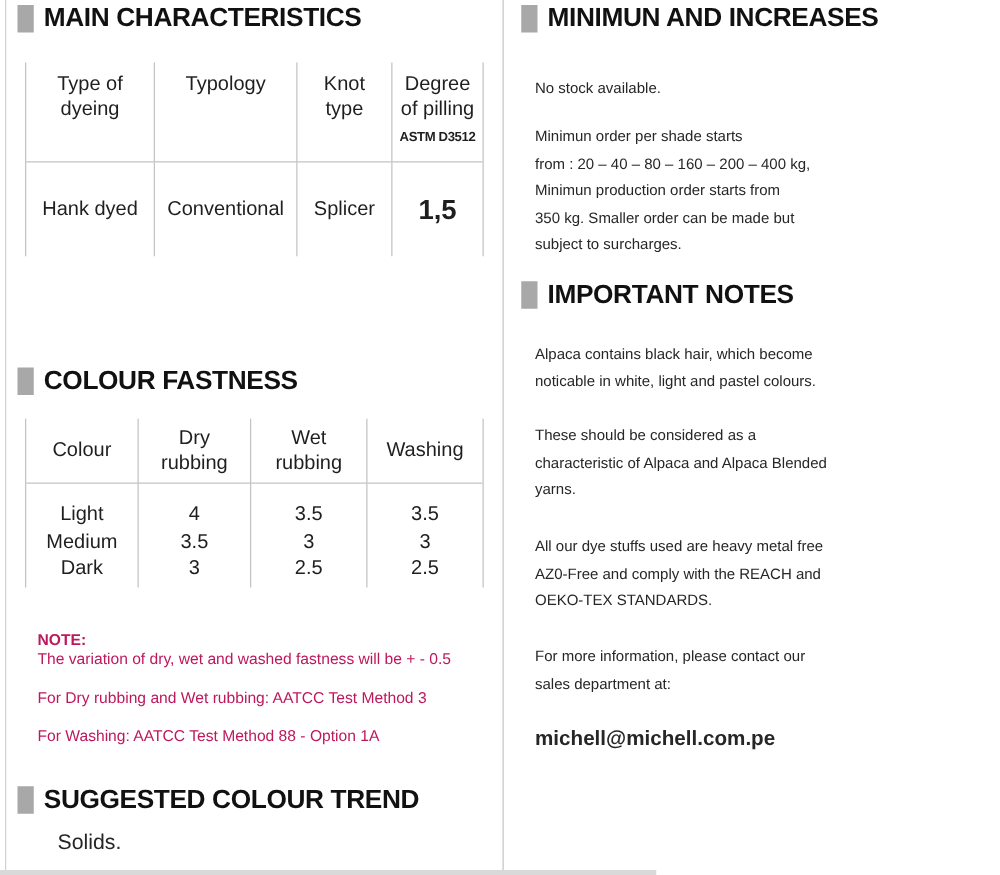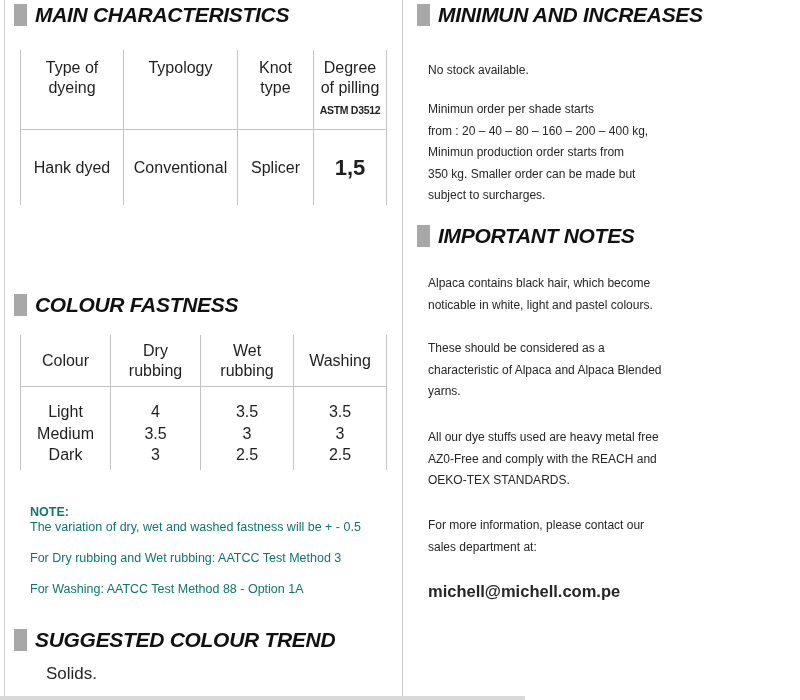--- a/index.html
+++ b/index.html
@@ -12,21 +12,21 @@
     overflow:hidden;
   }
   .edge-left   { position:absolute; left:4px; top:0; width:1px; height:700px; background:#d2d2d2; }
   .divider     { position:absolute; left:402px; top:0; width:1px; height:700px; background:#c6c6c6; }
   .edge-bottom { position:absolute; left:0; bottom:0; width:525px; height:4px; background:#d9d9d9; }
 
   .h {
     position:absolute;
     display:flex; align-items:center; gap:8px;
     font-size:21px; font-weight:bold; letter-spacing:-0.3px;
-    color:#111111; white-space:nowrap;font-style:italic;
+    color:#111111; white-space:nowrap;
   }
   .h .sq { width:13px; height:22px; background:#a8a8a8; flex:0 0 auto; }
 
   .tbl {
     position:absolute;
     display:grid;
     border-left:1px solid #c3c3c3;
     border-right:1px solid #c3c3c3;
     font-size:16px; color:#1f1f1f;
   }
@@ -43,21 +43,21 @@
   .t1 { left:20px; top:50px; grid-template-columns:103px 114px 76px 72px; grid-template-rows:80px 75px; }
   .t1 .hc { justify-content:flex-start; padding-top:8px; }
   .sub { font-size:10.5px; font-weight:bold; letter-spacing:-0.3px; margin-top:2px; white-space:nowrap; }
   .big { font-size:22px; font-weight:bold; }
 
   .t2 { left:20px; top:335px; grid-template-columns:90px 90px 93px 92px; grid-template-rows:52px 83px; }
   .t2 .vals { justify-content:flex-start; padding-top:14px; line-height:21.5px; }
 
   .note {
     position:absolute; left:30px; top:489px;
-    font-size:12.5px; line-height:15.5px; color:#0f766e; white-space:pre-line;
+    font-size:12.5px; line-height:15.5px; color:#be185d; white-space:pre-line;
   }
   .note .lbl { font-weight:bold; }
 
   .body-text {
     position:absolute;
     font-size:12px; line-height:21.5px; color:#262626;
     white-space:pre-line; width:372px;
   }
   .bold { font-weight:bold; font-size:16.5px; }
 </style>

